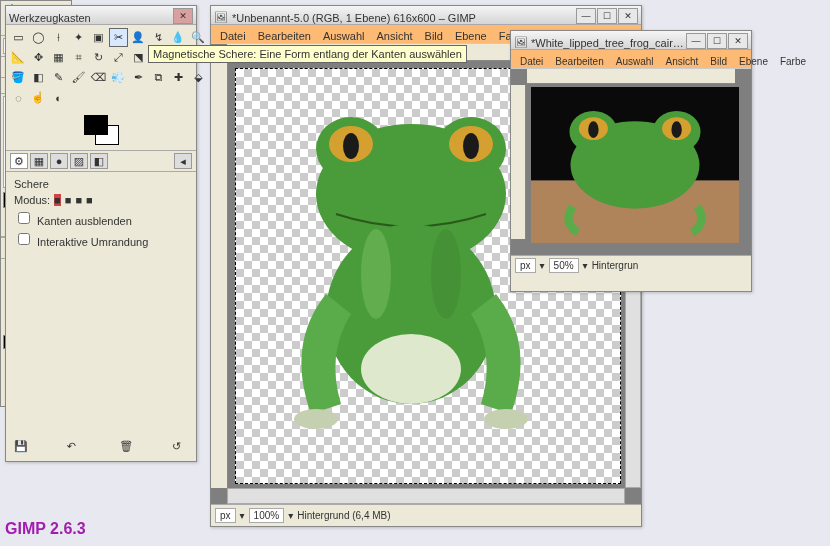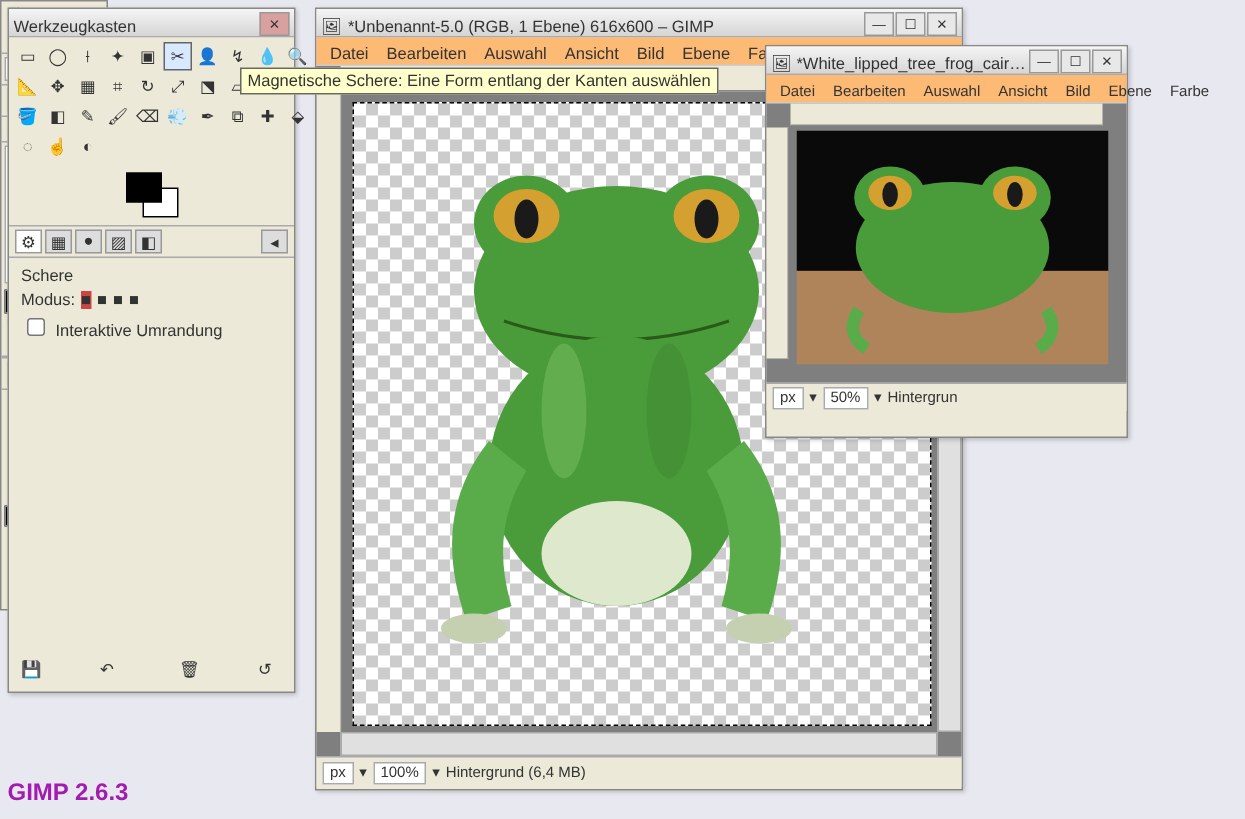--- a/index.html
+++ b/index.html
@@ -113,32 +113,36 @@
     <div class="hdr">Schere</div>
     <div class="optrow">
       <span>Modus:</span>
       <span class="ts" style="background:#c44">■</span>
       <span class="ts">■</span>
       <span class="ts">■</span>
       <span class="ts">■</span>
     </div>
     <div class="optrow">
         <input type="checkbox" class="cb" style="">
+        <span>Kanten ausblenden</span>
+      </div>
+    <div class="optrow">
+        <input type="checkbox" class="cb" style="">
         <span>Interaktive Umrandung</span>
       </div>
   </div>
   <div class="botbar">
     <span class="bi">💾</span>
     <span class="bi">↶</span>
     <span class="bi">🗑</span>
     <span class="bi">↺</span>
   </div>
 </div>
 
-<div class="tooltip" style="left:160px;top:45px">Magnetische Schere: Eine Form entlang der Kanten auswählen</div>
+<div class="tooltip" style="left:148px;top:45px">Magnetische Schere: Eine Form entlang der Kanten auswählen</div>
 
 <div class="win" id="mainwin">
   <div class="titlebar">
     <span style="margin-right:4px">🖼</span>
     <span class="t">*Unbenannt-5.0 (RGB, 1 Ebene) 616x600 – GIMP</span>
     <div class="sysbtns">
       <div class="sysbtn">—</div>
       <div class="sysbtn">☐</div>
       <div class="sysbtn">✕</div>
     </div>

